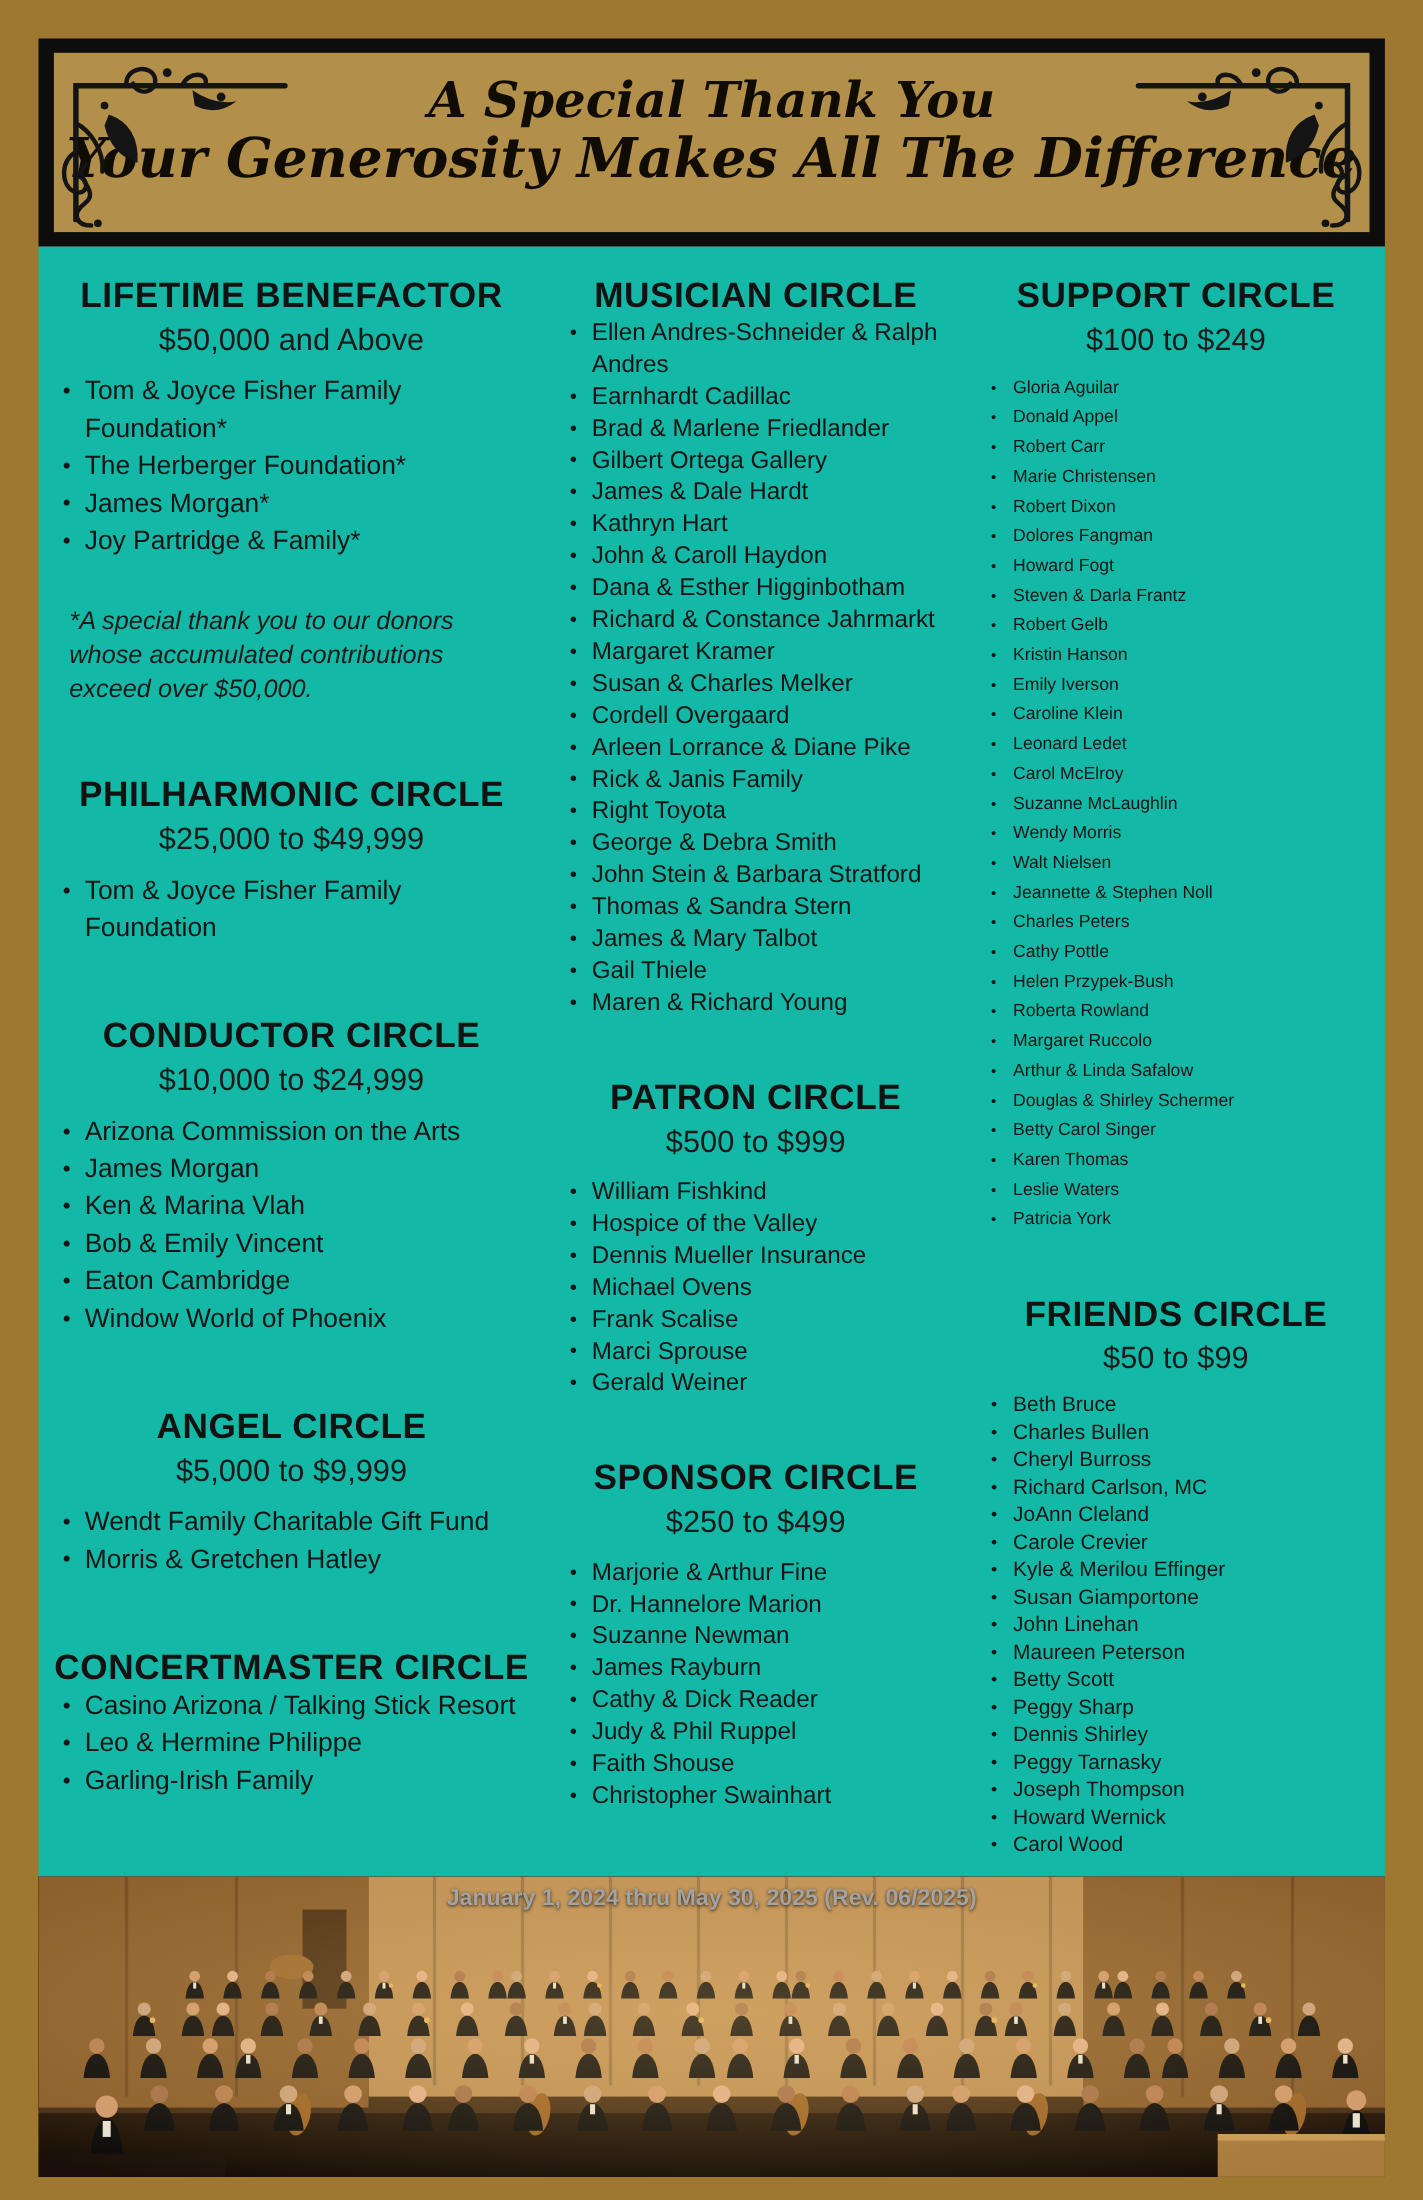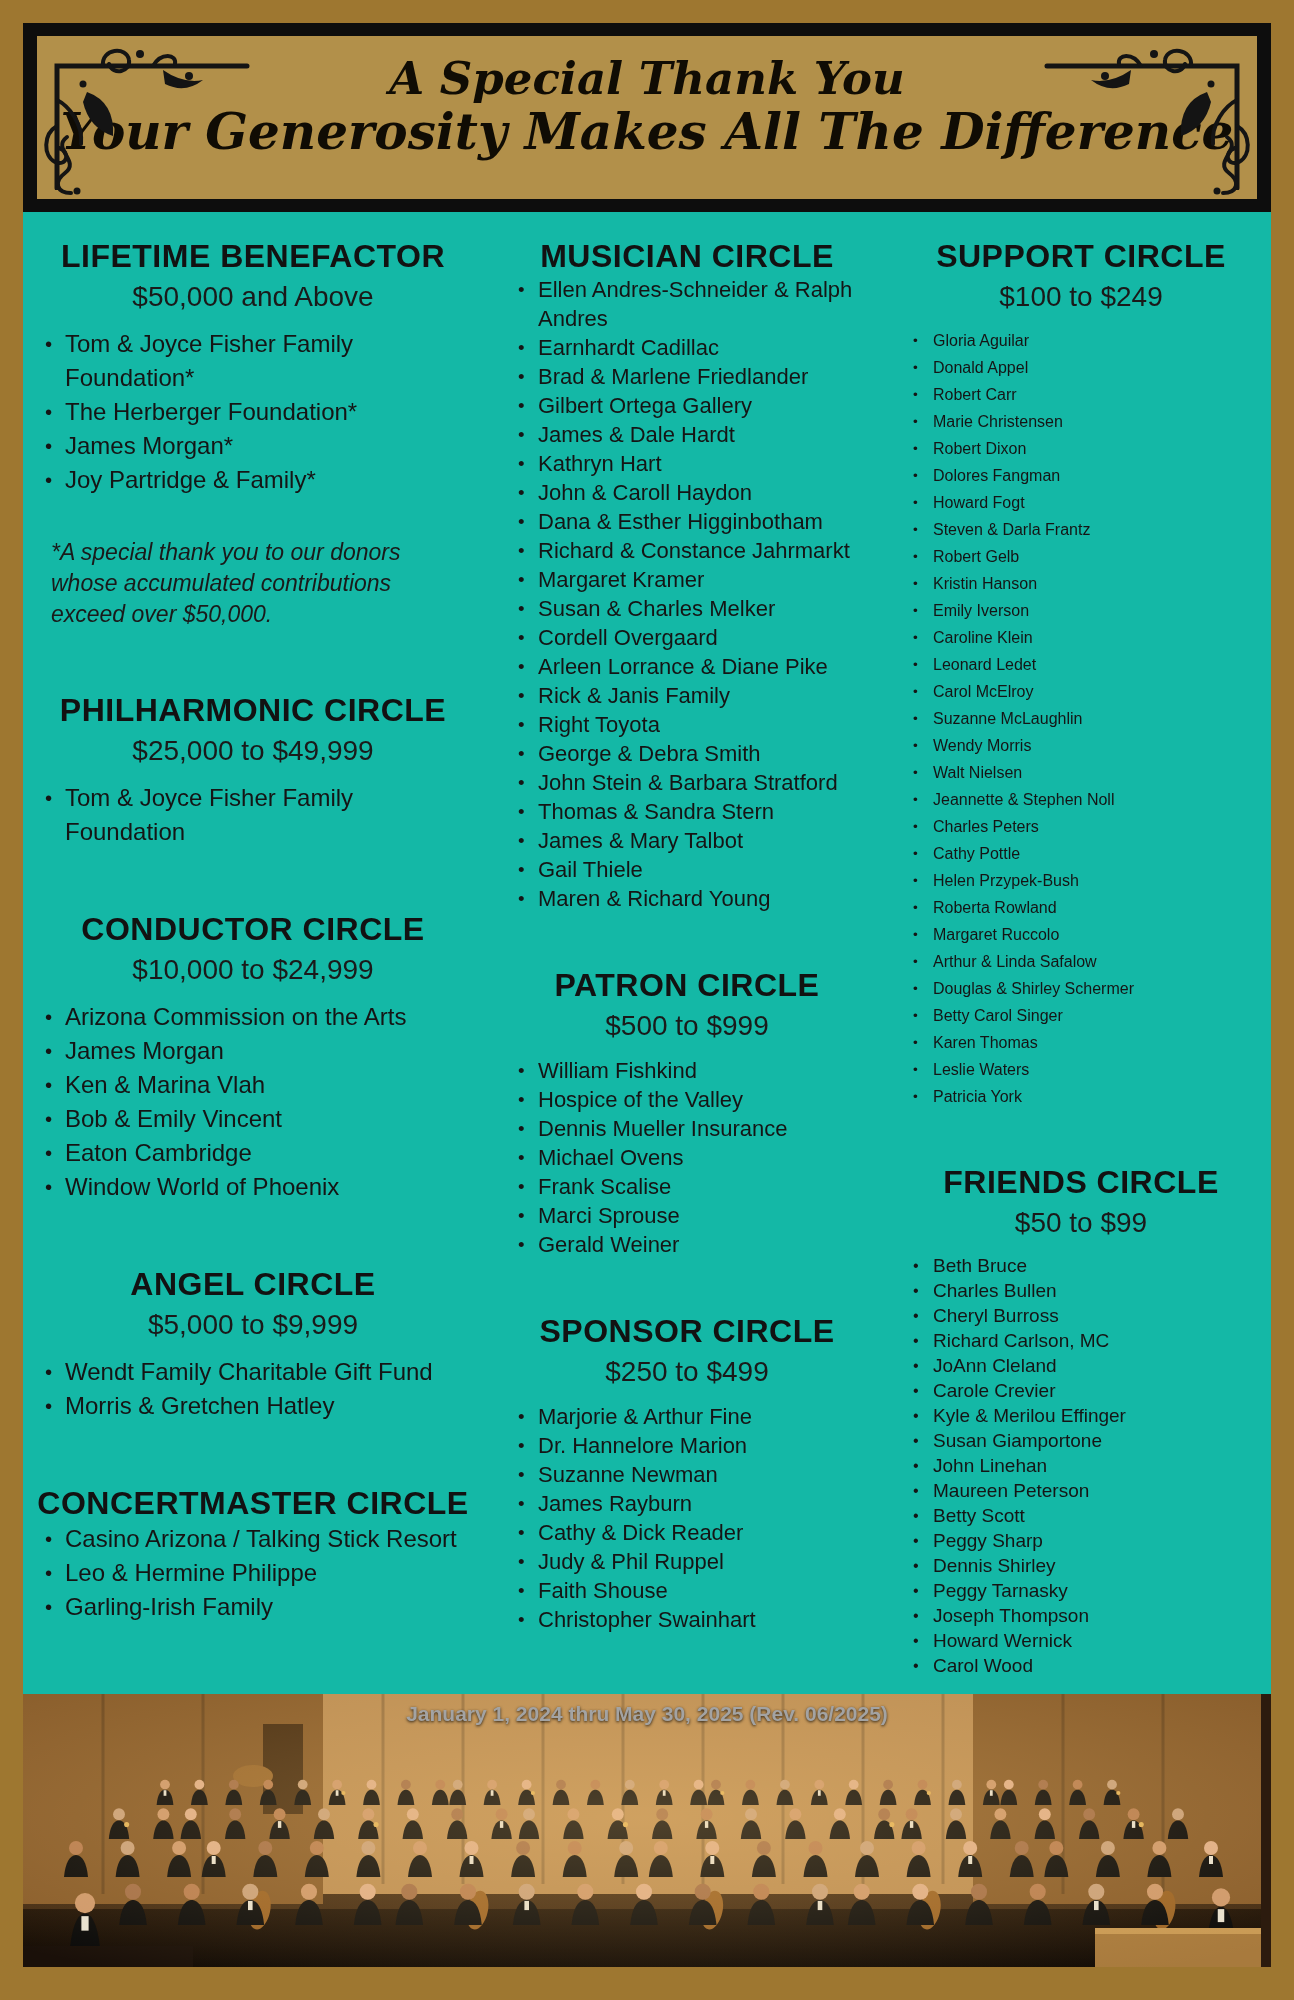--- a/index.html
+++ b/index.html
@@ -1,21 +1,21 @@
 <!DOCTYPE html>
 <html><head>
 <meta charset="utf-8">
 <style>
   html,body{margin:0;padding:0;background:#555;}
   .page{
     position:relative;
     width:1294px;height:2000px;
     background:#9e7730;
     box-sizing:border-box;
-    padding:23px;
+    padding:35px;
     font-family:"Liberation Sans", sans-serif;
     overflow:hidden;
   }
   
   .banner{
     position:relative;
     height:189px;
     background:#0d0d0d;
     box-sizing:border-box;
     padding:13px 14px;

